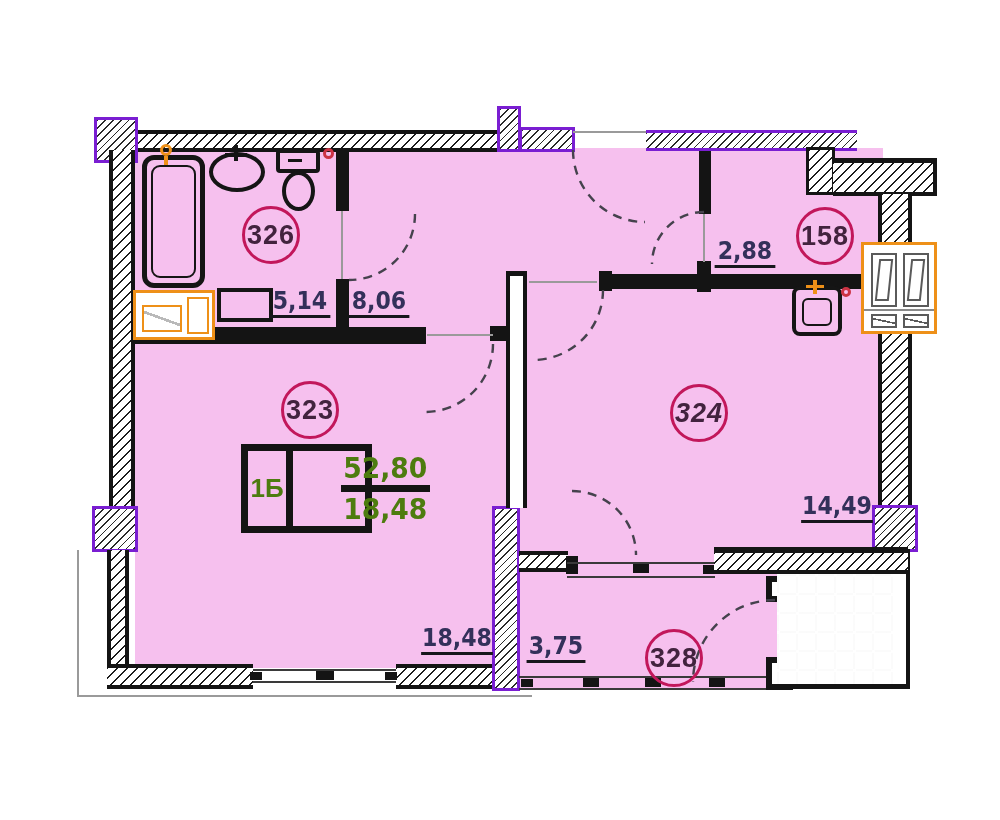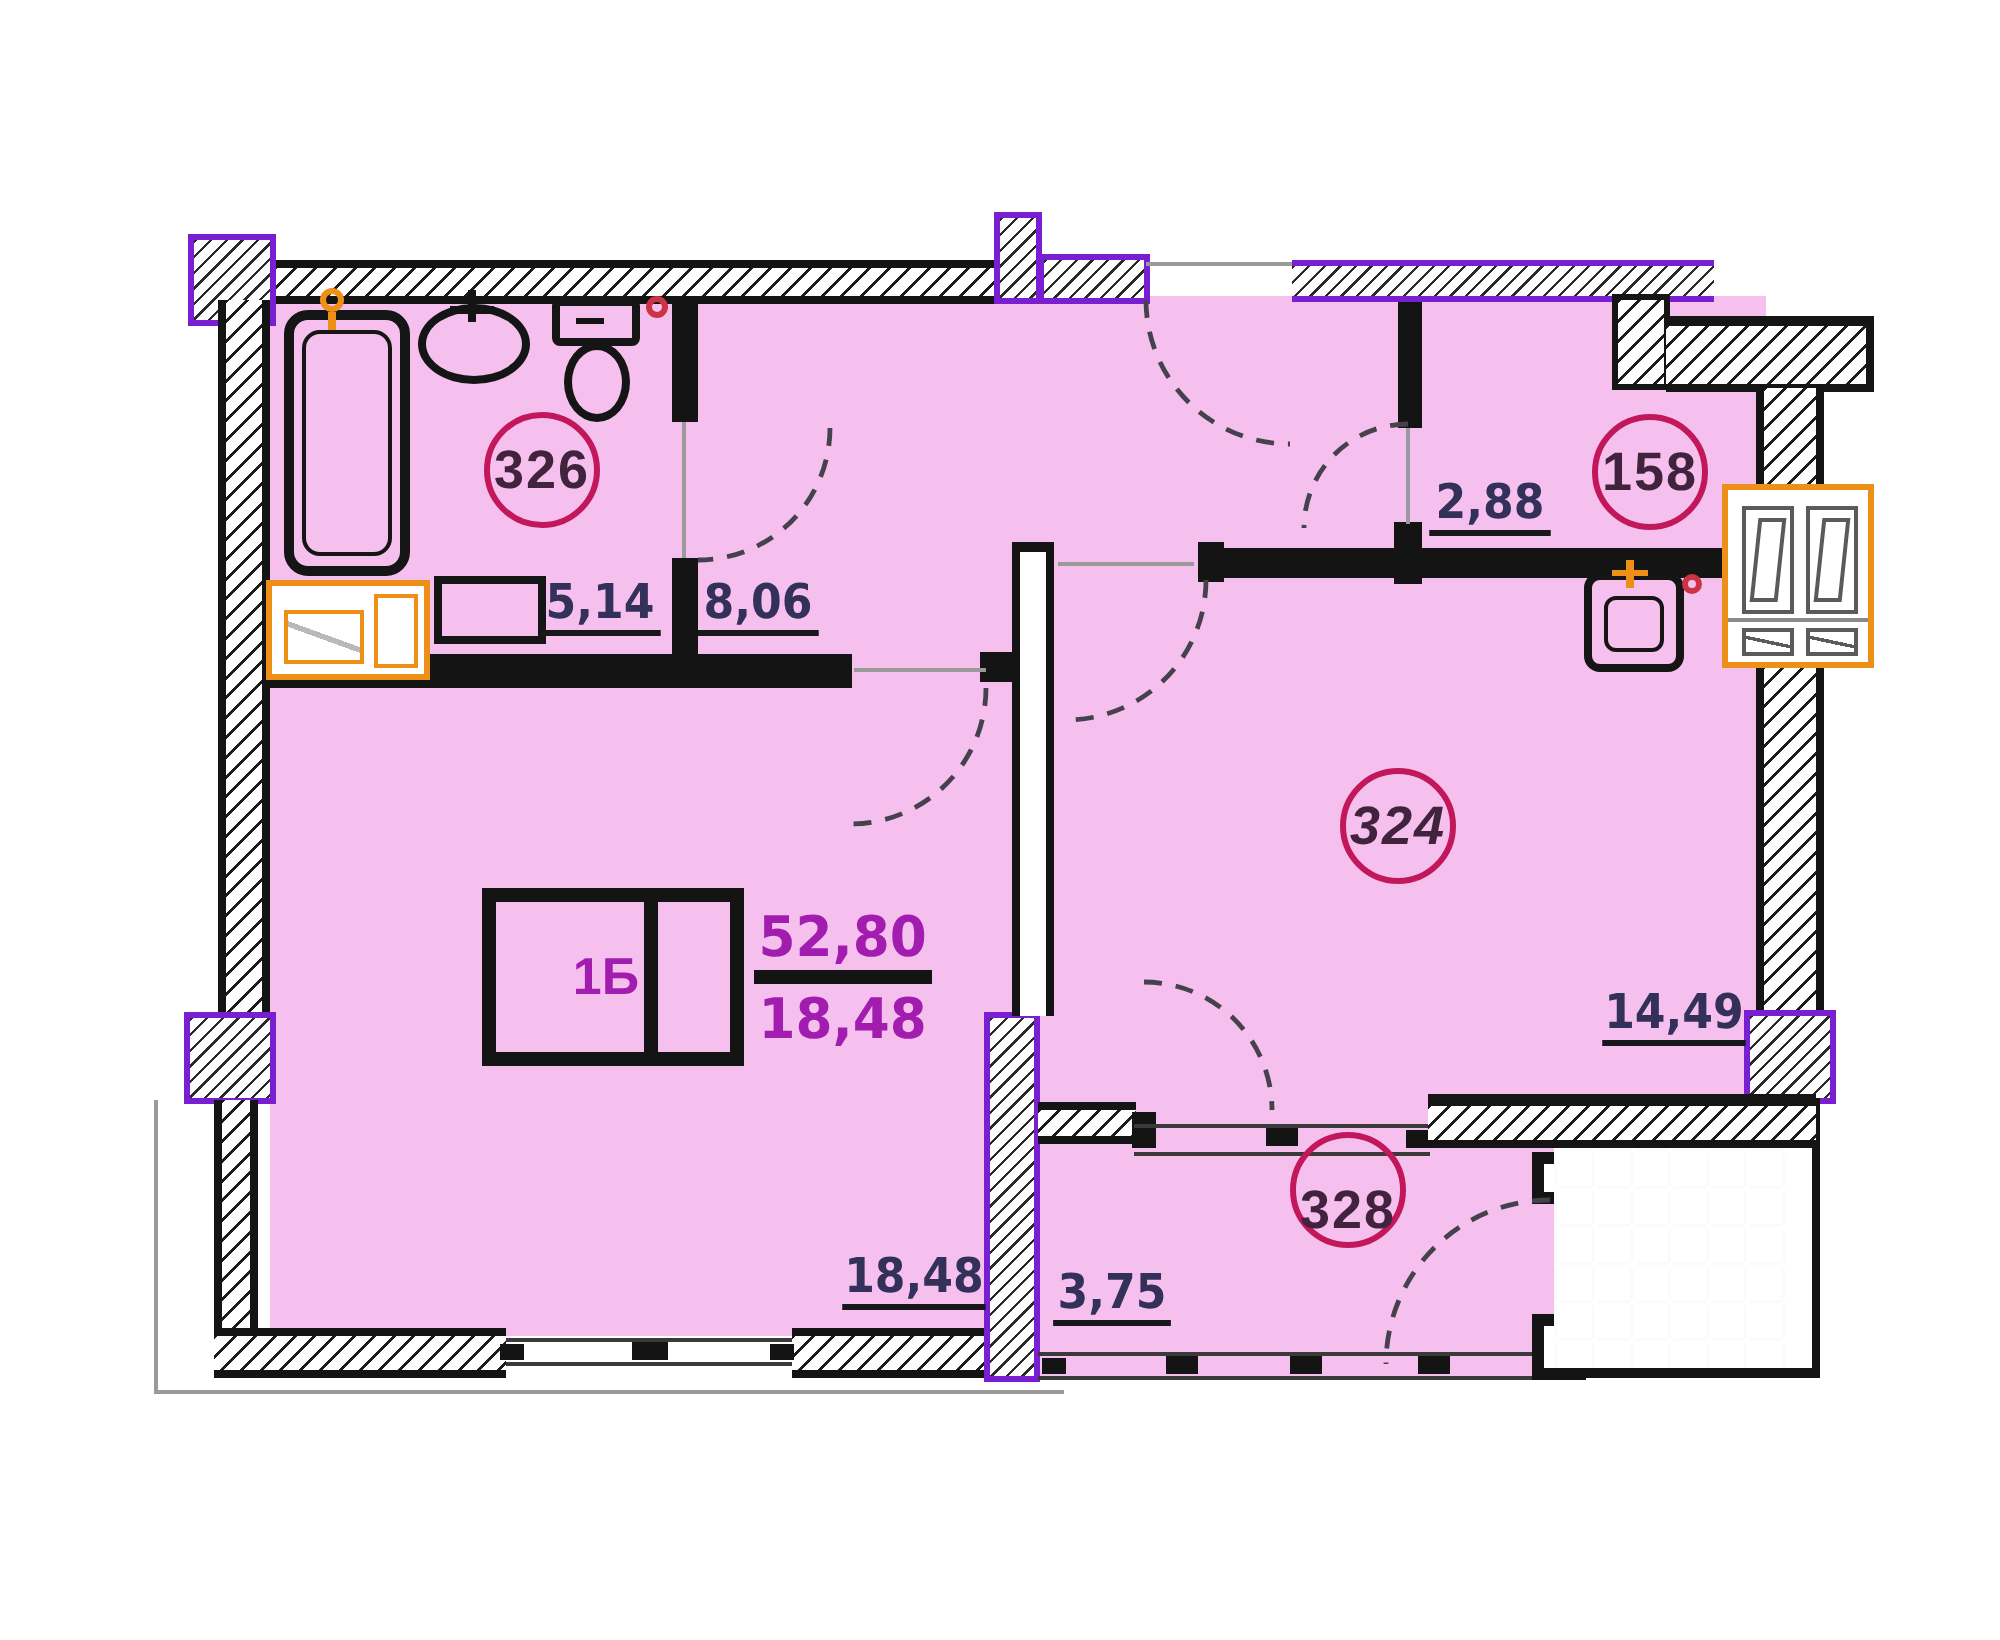--- a/index.html
+++ b/index.html
@@ -28,21 +28,21 @@
   .gline{background:#9a9a9a;}
   .thin{background:#3a3a3a;}
   .tick{background:#141414;}
   .orange{border:3px solid #ee9018;background:#fff;}
   .tiles{background-color:#fff;background-image:
       repeating-linear-gradient(to right,rgba(255,255,255,.95) 0 3px,transparent 3px 19px),
       repeating-linear-gradient(to bottom,rgba(255,255,255,.95) 0 3px,transparent 3px 19px),
       repeating-linear-gradient(to right,#b0b0b0 0 1.6px,transparent 1.6px 19px),
       repeating-linear-gradient(to bottom,#b0b0b0 0 1.6px,transparent 1.6px 19px);}
   #infobox{border:7px solid #141414;display:grid;grid-template-columns:38px 7px 1fr;
-           color:#a21caf;padding-left:36px;}
+           color:#4d7c0f;}
   #infobox .vdiv{background:#141414;height:100%;}
   #infobox .unit{display:flex;align-items:center;justify-content:center;font-size:26px;font-weight:600;}
   #infobox .vals{display:grid;grid-template-rows:1fr 7px 1fr;margin-left:48px;}
   #infobox .vals .hdiv{background:#141414;}
   #infobox .vals div.v{display:flex;align-items:center;justify-content:center;
            font-size:28px;font-weight:600;font-family:"DejaVu Sans",sans-serif;transform:scaleX(.95);}
   svg{position:absolute;left:0;top:0;pointer-events:none;}
 </style>
 </head>
 <body>
@@ -177,24 +177,27 @@
       <path d="M775,600 A82,82 0 0 0 693,682"></path>
     </g>
   </svg>
 
   <div class="abs circle" style="left:242px;top:206px;">
     <span>326</span>
     </div>
   <div class="abs circle" style="left:796px;top:207px;">
     <span>158</span>
     </div>
+  <div class="abs circle" style="left:281px;top:381px;">
+    <span>323</span>
+    </div>
   <div class="abs circle" style="left:670px;top:384px;font-style:italic;">
     <span>324</span>
     </div>
-  <div class="abs circle" style="left:645px;top:566px;align-items:flex-end;">
+  <div class="abs circle" style="left:645px;top:629px;">
     <span>328</span>
     </div>
 
   <div class="abs dim" style="left:267px;top:289px;width:66px;">5,14</div>
   <div class="abs dim" style="left:346px;top:289px;width:66px;">8,06</div>
   <div class="abs dim" style="left:712px;top:239px;width:66px;">2,88</div>
   <div class="abs dim" style="left:798px;top:494px;width:78px;">14,49</div>
   <div class="abs dim" style="left:418px;top:626px;width:78px;">18,48</div>
   <div class="abs dim" style="left:524px;top:634px;width:64px;">3,75</div>
 

